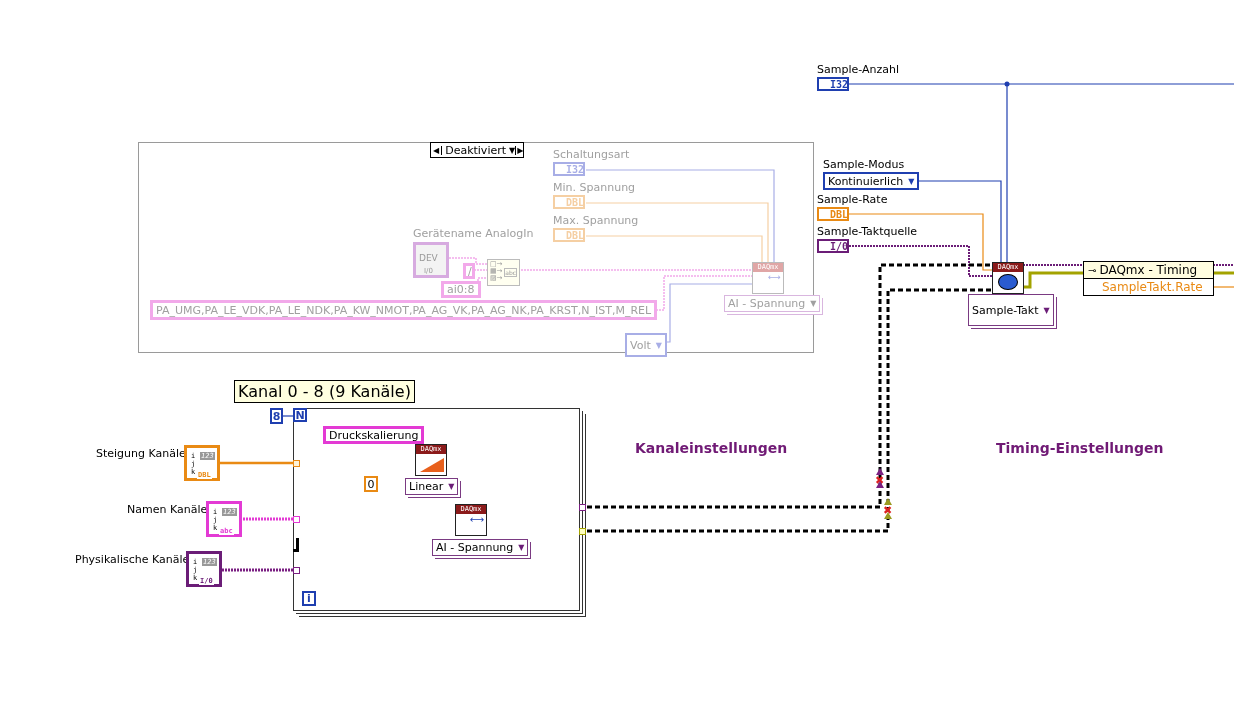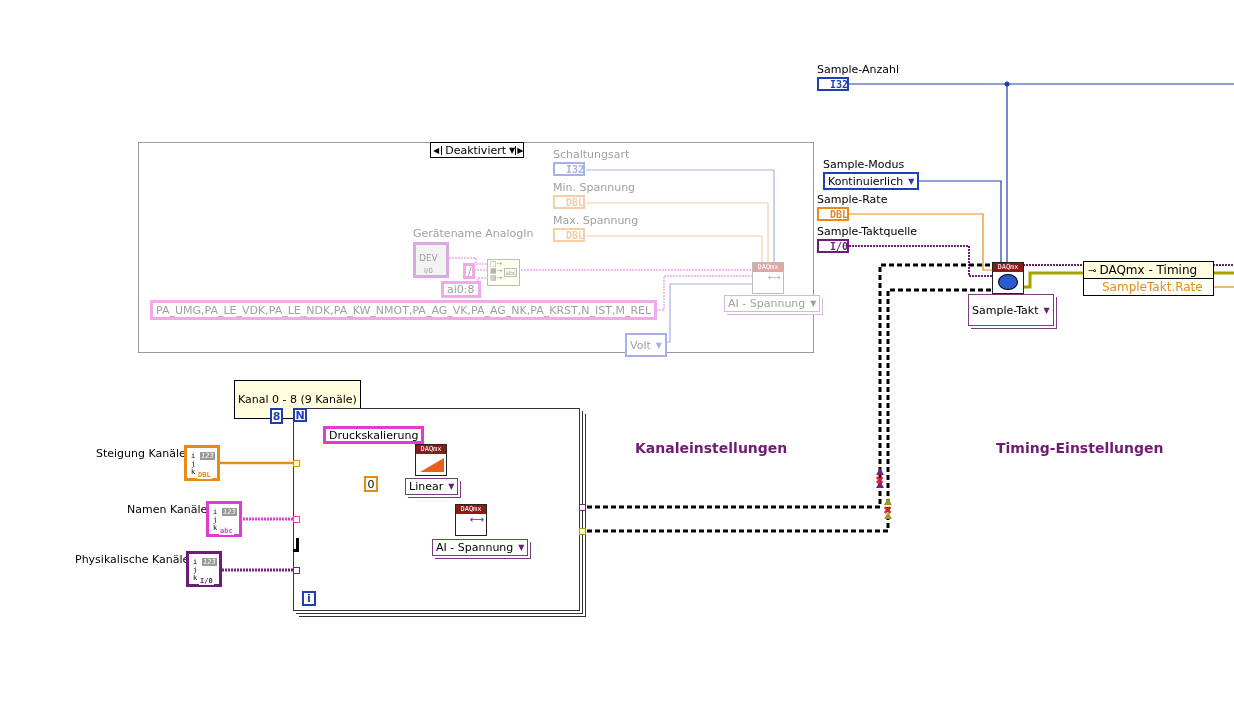--- a/index.html
+++ b/index.html
@@ -37,21 +37,21 @@
   .arr .tag { position:absolute; left:10px; bottom:-1px; font-size:7px; font-family:"DejaVu Sans Mono", monospace; font-weight:bold; background:#fff; padding:0 1px; line-height:8px; }
   .section-title { position:absolute; color:#701a75; font-weight:bold; font-size:14px; font-family:"DejaVu Sans", sans-serif; }
   .caseframe { position:absolute; border:1px solid #9a9a9a; box-sizing:border-box; }
   .caseselector { position:absolute; border:1px solid #000; background:#fff; font-size:11px; display:flex; align-items:center; box-sizing:border-box; }
   .forloop { position:absolute; box-sizing:border-box; border:1px solid #333; box-shadow:2px 2px 0 #fff, 3px 3px 0 #333, 5px 5px 0 #fff, 6px 6px 0 #333; background:#fff; }
   .term { position:absolute; box-sizing:border-box; border:2px solid #1f3fb0; color:#1f3fb0; background:#fff; font-weight:bold; font-size:11px; display:flex; align-items:center; justify-content:center; }
   .tunnel { position:absolute; width:7px; height:7px; box-sizing:border-box; background:#fff; }
   .propnode { position:absolute; box-sizing:border-box; border:1px solid #000; background:#fff; }
   .propnode .row1 { height:16px; background:#fffde0; border-bottom:1px solid #000; display:flex; align-items:center; font-size:12px; padding-left:4px; }
   .propnode .row2 { height:16px; display:flex; align-items:center; font-size:12px; color:#e98a14; padding-left:18px; }
-  .note { position:absolute; background:#ffffe0; border:1px solid #000; font-size:11px; padding:12px 3px; white-space:nowrap; }
+  .note { position:absolute; background:#ffffe0; border:1px solid #000; font-size:16px; padding:1px 3px; white-space:nowrap; }
 </style>
 </head>
 <body>
 
 <svg class="wires">
   <defs>
     <pattern id="pinkstr" width="4" height="3" patternUnits="userSpaceOnUse">
       <rect width="4" height="3" fill="#fff"></rect>
     </pattern>
   </defs>

